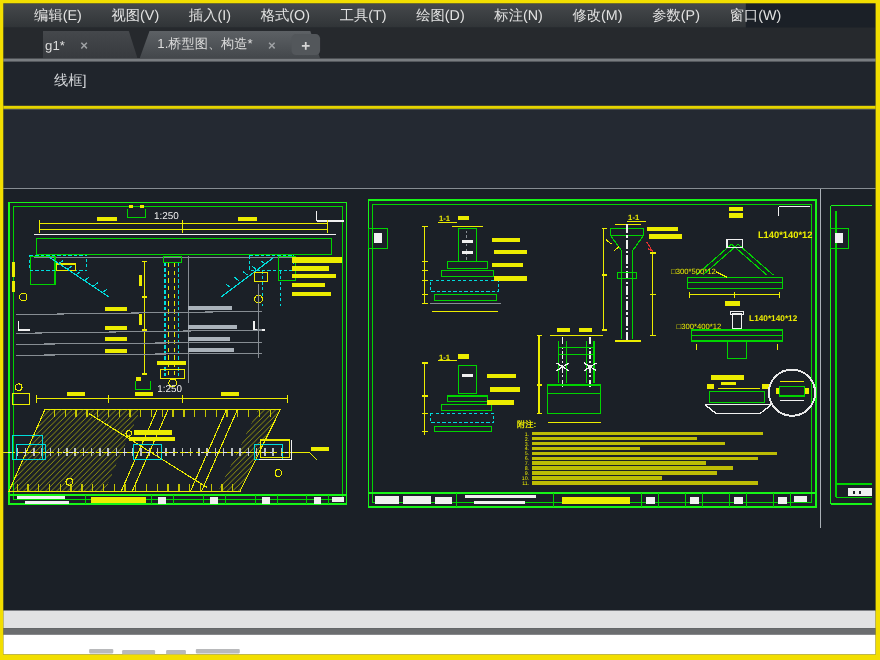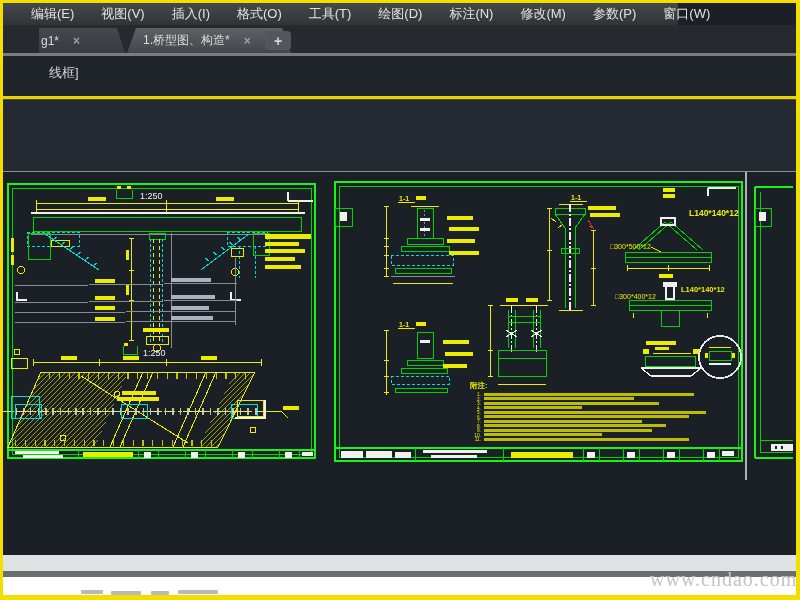--- a/index.html
+++ b/index.html
@@ -442,19 +442,18 @@
   </div>
 
   <div class="strip-light"></div>
   <div class="strip-mid"></div>
   <div class="strip-white">
     <div class="faint" style="left:78px;top:13px;width:22px;"></div>
     <div class="faint" style="left:108px;top:14px;width:30px;"></div>
     <div class="faint" style="left:148px;top:14px;width:18px;"></div>
     <div class="faint" style="left:175px;top:13px;width:40px;"></div>
   </div>
-  <div class="wm-br">www.cndao.com</div>
 
   <div class="bd top"></div>
   <div class="bd left"></div>
   <div class="bd right"></div>
   <div class="bd bottom"></div>
 </div>
 
 </body></html>

